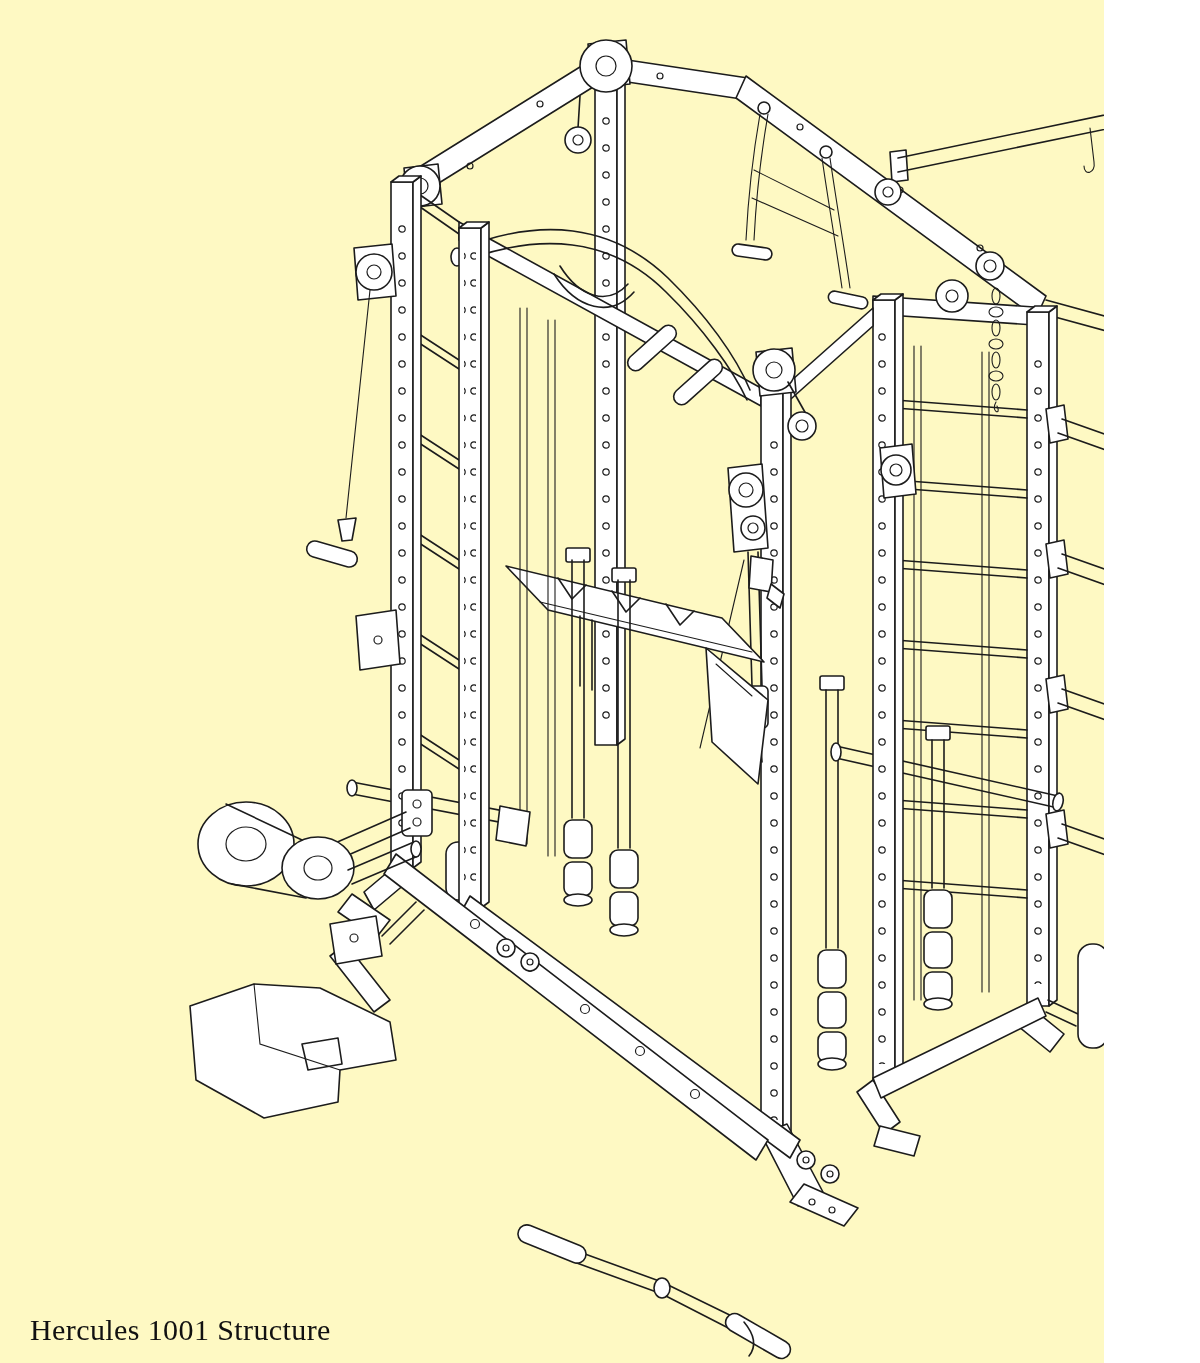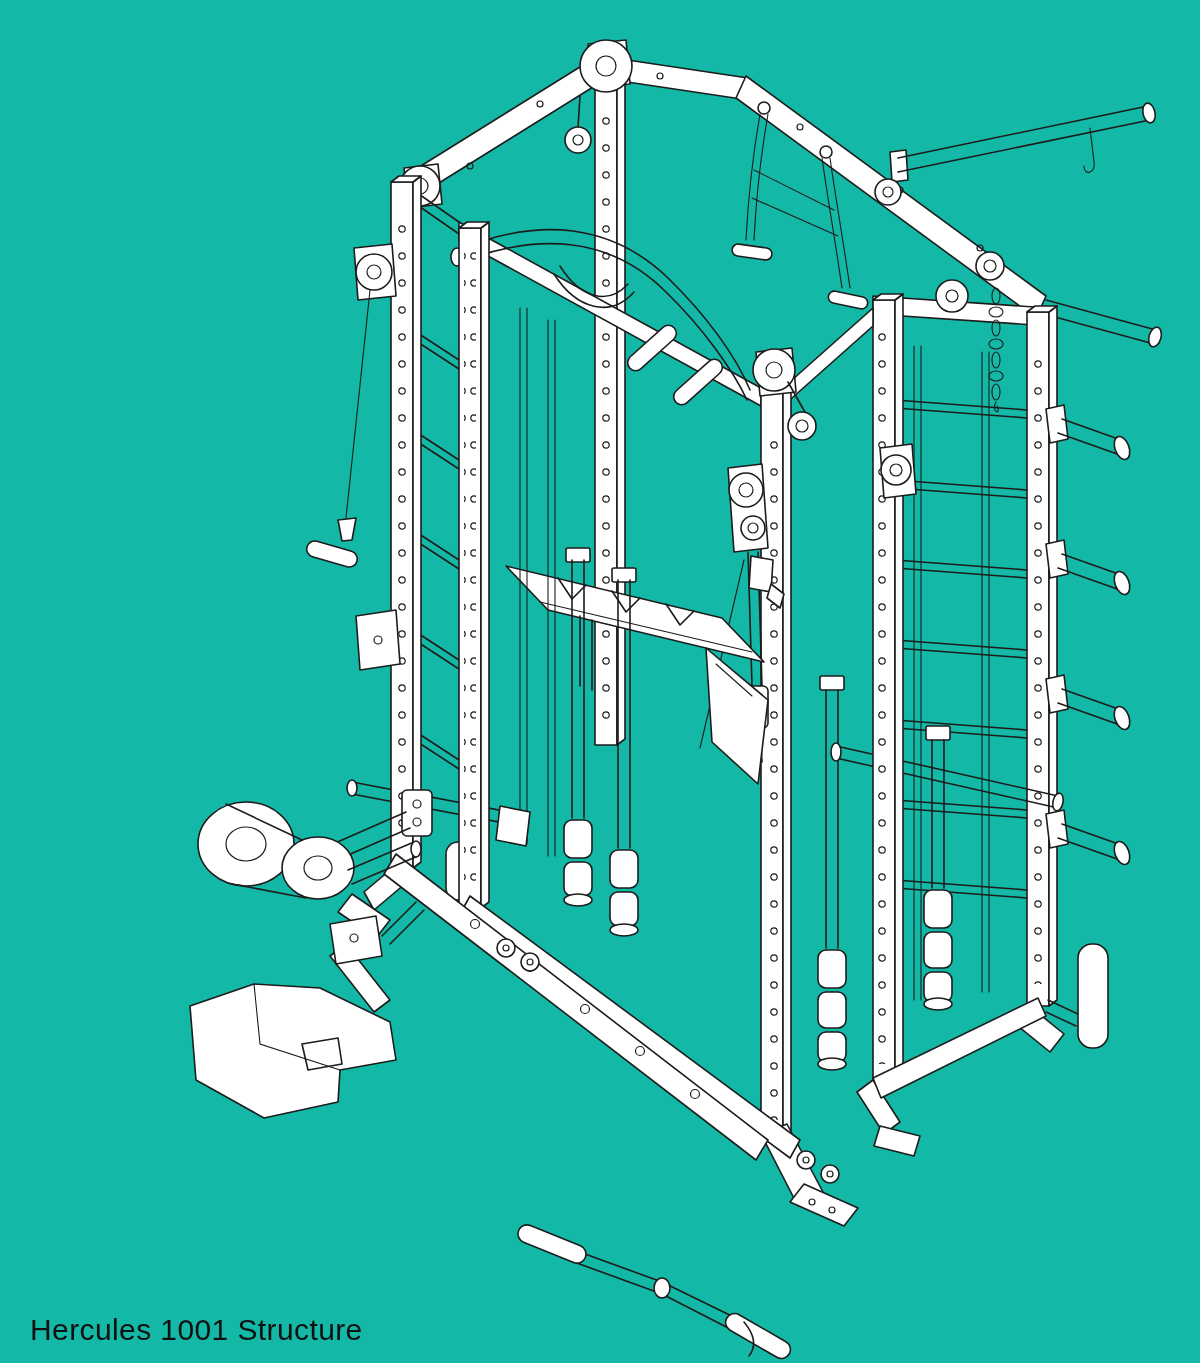--- a/index.html
+++ b/index.html
@@ -1,17 +1,17 @@
 <!DOCTYPE html>
 <html><head>
 <meta charset="utf-8">
 <style>
   html,body{margin:0;padding:0;background:#ffffff;}
-  .page{position:relative;width:1200px;height:1363px;background:#14b8a6;overflow:hidden;
-        font-family:Liberation Sans, sans-serif;}
+  .page{position:relative;width:1104px;height:1363px;background:#fef9c3;overflow:hidden;
+        font-family:Liberation Serif, serif;}
   .drawing{position:absolute;left:0;top:0;width:1200px;height:1363px;}
   .caption{position:absolute;left:30px;bottom:16px;font-size:30px;color:#111111;letter-spacing:.4px;}
   svg .fw{fill:#ffffff;stroke:#1c1c1c;stroke-width:1.6;stroke-linejoin:round;}
   svg .ln{fill:none;stroke:#1c1c1c;stroke-width:1.6;stroke-linecap:round;stroke-linejoin:round;}
   svg .tn{fill:none;stroke:#1c1c1c;stroke-width:1.1;stroke-linecap:round;}
   svg .hole{fill:none;stroke:#1c1c1c;stroke-width:1.2;}
 </style>
 </head>
 <body>
 

